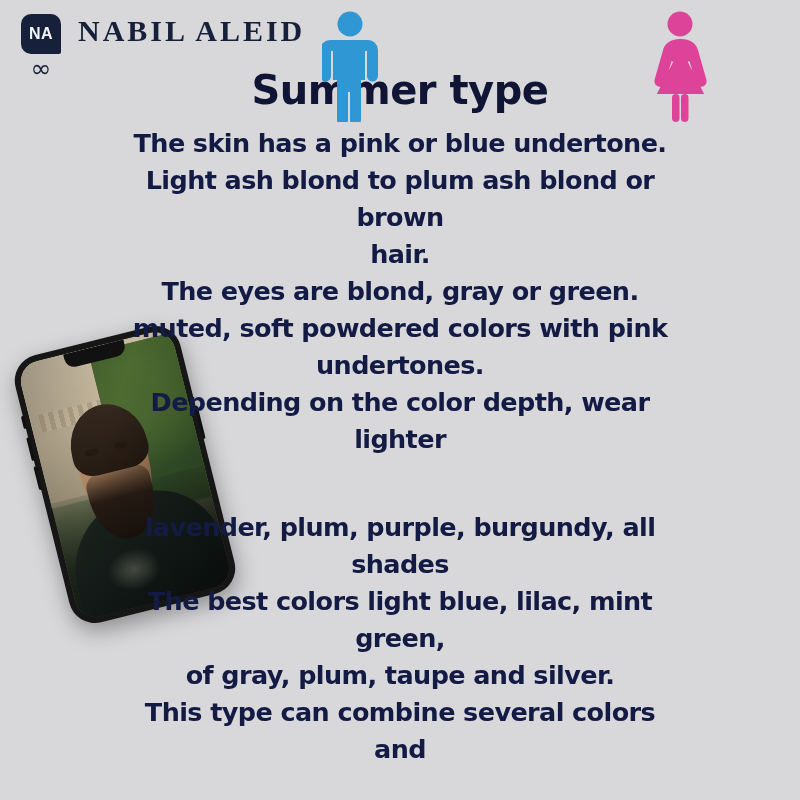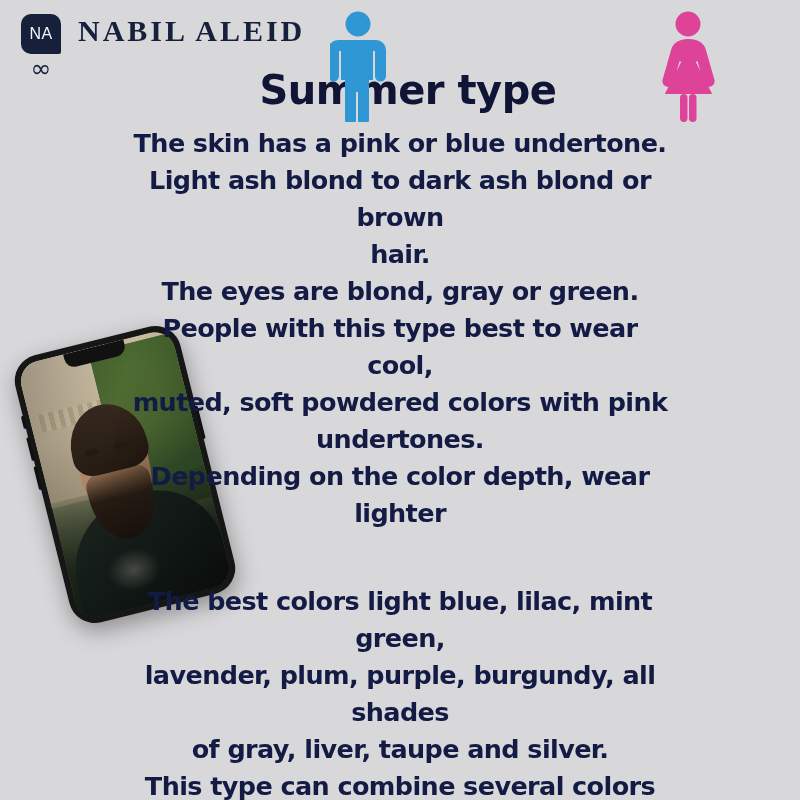--- a/index.html
+++ b/index.html
@@ -43,21 +43,21 @@
     height: 40px;
     background: #16203a;
     border-radius: 10px 10px 2px 10px;
     display: flex;
     align-items: center;
     justify-content: center;
   }
   #brand-badge-text {
     color: #f2f4f8;
     font-family: "Liberation Sans", sans-serif;
-    font-weight: normal;
+    font-weight: bold;
     font-size: 16px;
     letter-spacing: 0.5px;
     line-height: 1;
   }
   #brand-infinity {
     margin-top: 4px;
     color: #16203a;
     font-size: 25px;
     line-height: 0.9;
     font-family: "DejaVu Sans", sans-serif;
@@ -67,21 +67,21 @@
     font-family: "Liberation Serif", serif;
     font-weight: bold;
     font-size: 30px;
     letter-spacing: 3px;
     white-space: nowrap;
   }
 
   
   #title-row {
     position: absolute;
-    left: 8px;
+    left: 0;
     top: 4px;
     width: 688px;
     height: 118px;
   }
   #poster-title {
     position: absolute;
     left: 0;
     top: 0;
     width: 800px;
     height: 118px;
@@ -312,34 +312,33 @@
       <div id="phone-side-button-1"></div>
       <div id="phone-side-button-2"></div>
       <div id="phone-side-button-3"></div>
       <div id="phone-power-button"></div>
     </div>
   </div>
 
   <div id="body-copy">
     <div class="para">
       <div>The  skin has a pink or blue undertone.</div>
-      <div>Light ash blond to dark ash blond or brown</div>
+      <div>Light ash blond to plum ash blond or brown</div>
       <div>hair.</div>
       <div>The eyes are blond, gray or green.</div>
-      <div>People with this type best to wear  cool,</div>
       <div>muted, soft powdered colors with pink</div>
       <div>undertones.</div>
       <div>Depending on the color depth, wear lighter</div>
     </div>
 
     <div class="para-gap"></div>
 
     <div class="para">
+      <div>lavender, plum, purple, burgundy, all shades</div>
       <div>The best colors light blue, lilac, mint green,</div>
-      <div>lavender, plum, purple, burgundy, all shades</div>
-      <div>of gray, liver, taupe and silver.</div>
+      <div>of gray, plum, taupe and silver.</div>
       <div>This type can combine several colors and</div>
 
     </div>
 
   </div>
 
 </div>
 
 </body></html>

